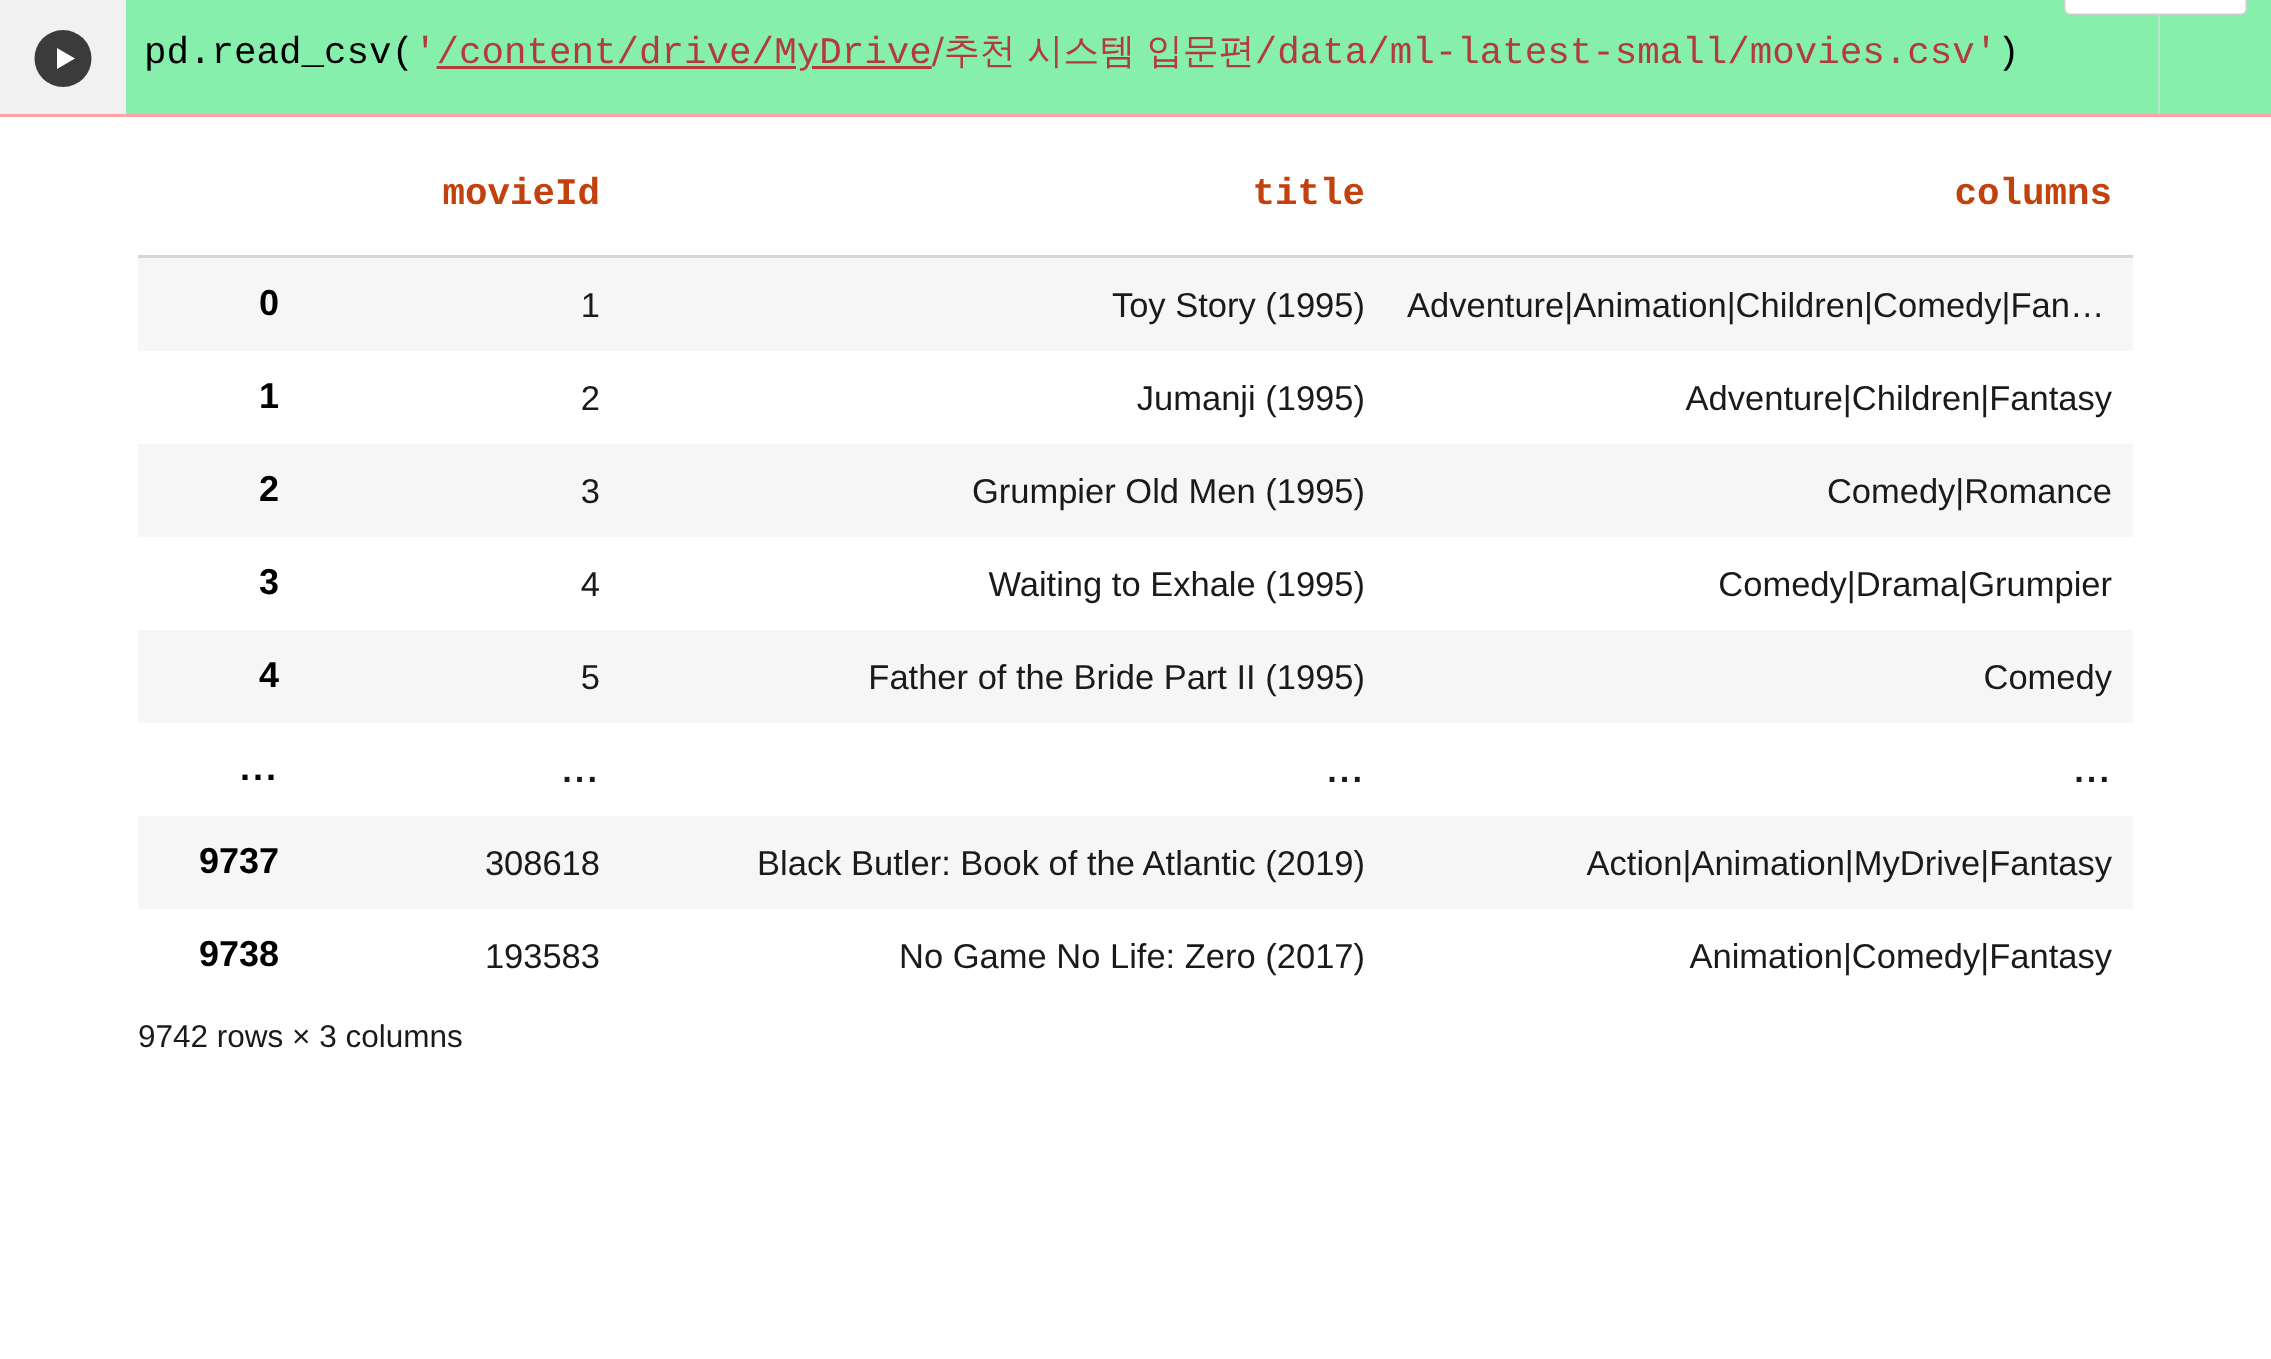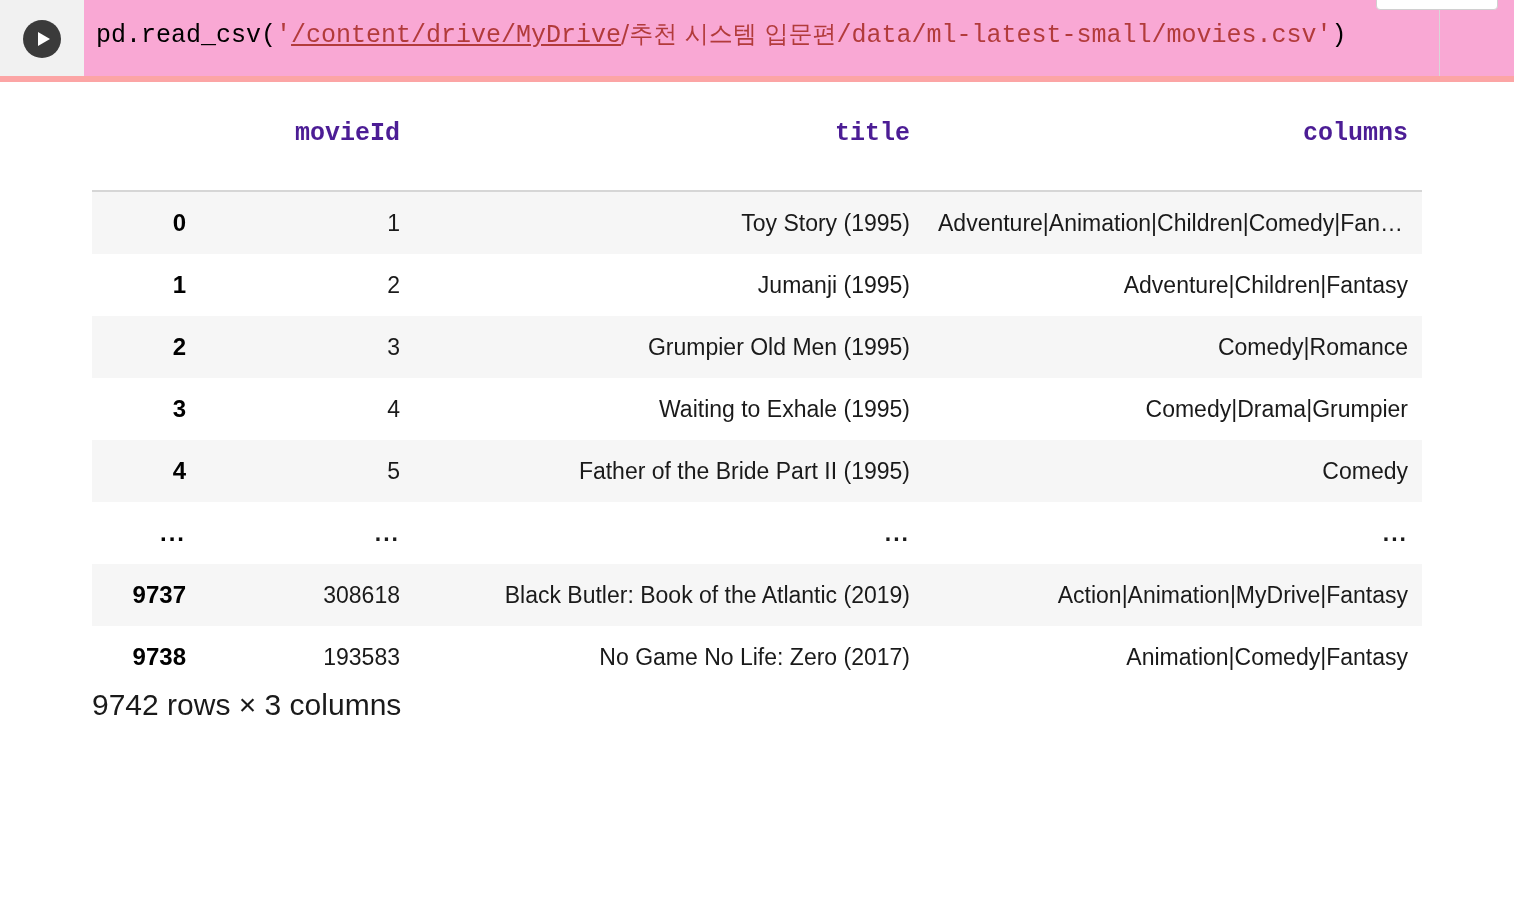--- a/index.html
+++ b/index.html
@@ -15,22 +15,22 @@
     background: #ffffff;
     overflow: hidden;
   }
 
   
   .cell {
     position: relative;
     display: flex;
     align-items: flex-start;
     height: 76px;
-    border-bottom: 6px solid #fca5a5;
-    background: #f9a8d4;
+    border-bottom: 2px solid #fca5a5;
+    background: #86efac;
   }
   .gutter {
     width: 84px;
     min-width: 84px;
     height: 76px;
     background: #f1f1f1;
     display: flex;
     align-items: flex-start;
     justify-content: center;
     padding-top: 20px;
@@ -115,23 +115,23 @@
     text-align: right;
     white-space: nowrap;
     overflow: hidden;
     text-overflow: ellipsis;
   }
   table.df thead th {
     font-family: "Liberation Mono", "DejaVu Sans Mono", monospace;
     font-weight: bold;
     font-size: 25px;
     height: 58px;
-    padding-bottom: 28px;
+    padding-bottom: 12px;
     border-bottom: 2px solid #d6d6d6;
-    color: #4c1d95;
+    color: #c2410c;
   }
   table.df thead th.idxhead { width: 112px; }
   table.df col.c-index { width: 112px; }
   table.df col.c-movieid { width: 210px; }
   table.df col.c-title { width: 510px; }
   table.df col.c-genres { width: 498px; }
 
   table.df tbody tr.odd { background: #f6f6f6; }
   table.df tbody tr.even { background: #ffffff; }
   table.df tbody td.rowindex {
@@ -143,22 +143,22 @@
   }
   table.df tbody td.ellipsis-cell {
     font-weight: bold;
     letter-spacing: 2px;
   }
   table.df tbody tr.sep td {
     background: #ffffff;
   }
   .shape-note {
     margin-left: 92px;
-    margin-top: 0;
-    font-size: 30px;
+    margin-top: 12px;
+    font-size: 21px;
     color: #1a1a1a;
   }
 </style>
 </head>
 <body>
 
 <div id="page">
 
   <div class="cell">
     <div class="gutter">

